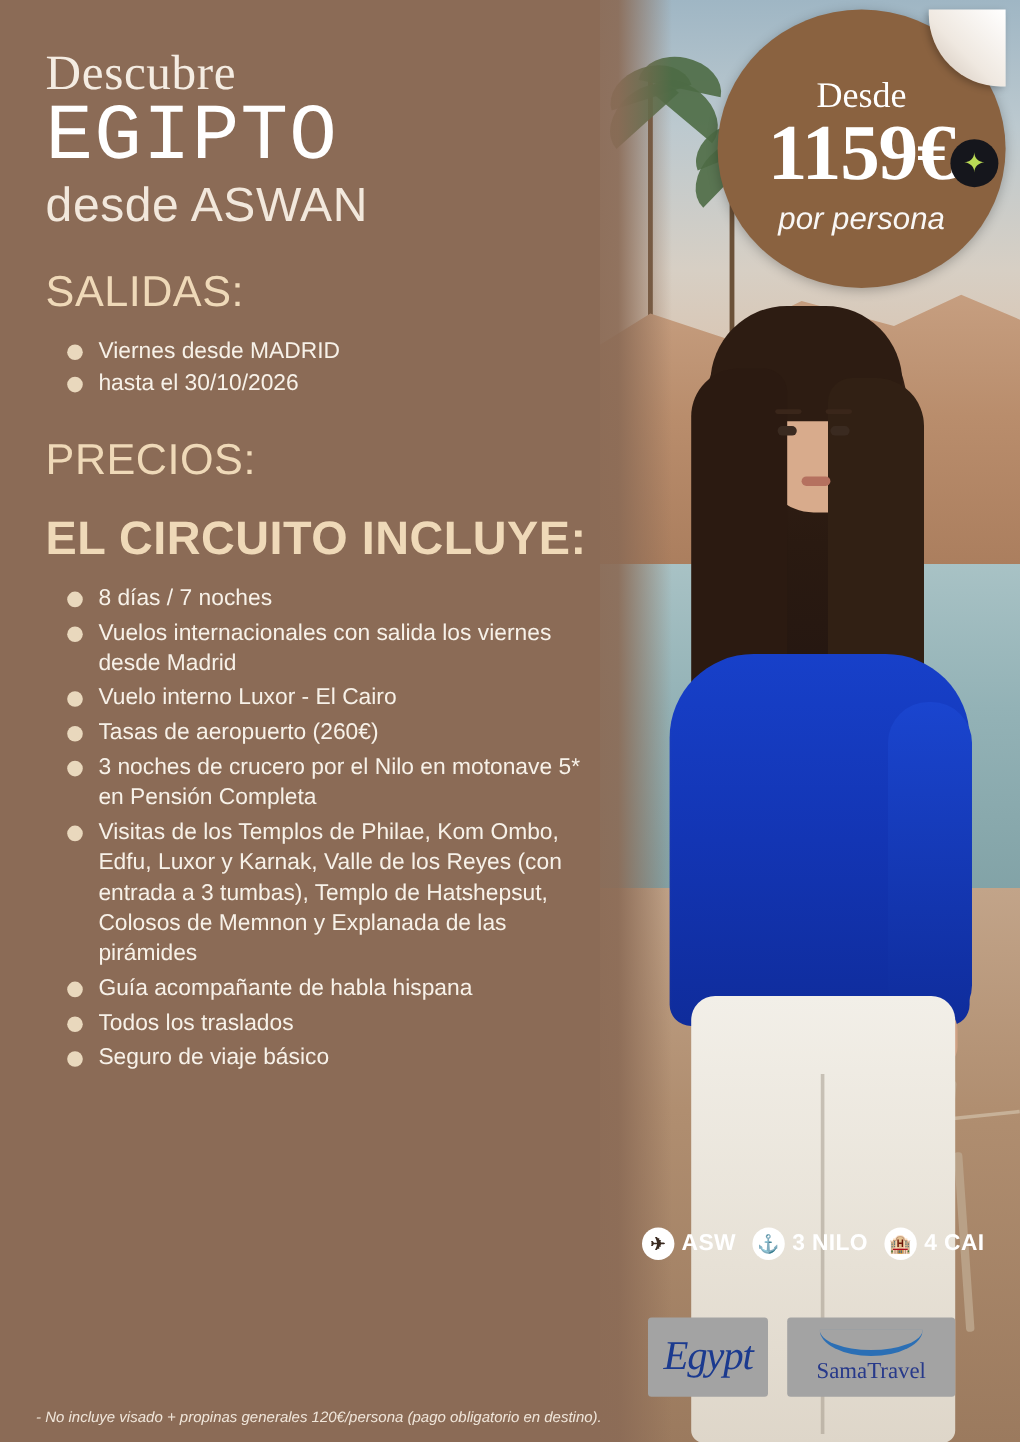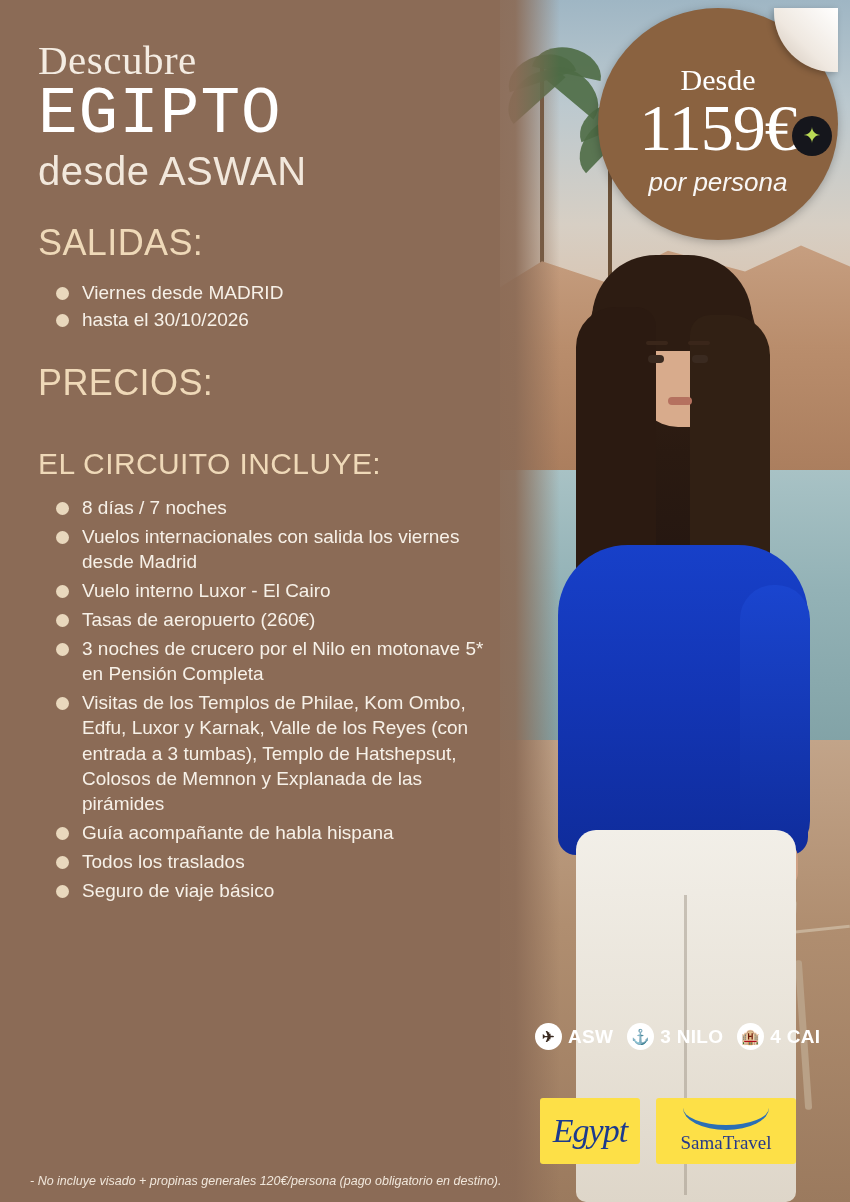--- a/index.html
+++ b/index.html
@@ -132,21 +132,21 @@
     margin: 2px 0 0 0; font-weight:400;
   }
   .subtitle {
     font-size: 40px; color:#f2e8dc; line-height:1.05; margin:2px 0 0 0; font-weight:400;
     letter-spacing:.5px;
   }
 
   .section-head {
     font-size: 36px; color:#efd9b8; margin: 30px 0 8px 0; letter-spacing:.4px;
   }
-  .section-head.big { font-size: 30px; margin-top: 43px; }
+  .section-head.big { font-size: 39px; margin-top: 24px; font-weight: bold; }
 
   ul.items { list-style:none; margin:16px; padding:0; }
   ul.items li {
     position:relative; padding-left:28px; color:#f7f1e8;
     font-size:19px; line-height:1.32; margin-bottom:4px;
   }
   ul.items li::before {
     content:""; position:absolute; left:2px; top:7px;
     width:13px; height:13px; border-radius:50%;
     background:#e9d8bd;
@@ -160,21 +160,21 @@
   .badge {
     position:absolute; inset:0;
     background:#8a6240; border-radius:50%;
     box-shadow: 0 2px 10px rgba(0,0,0,.25);
     display:flex; flex-direction:column; align-items:center; justify-content:center;
     color:#fff;
   }
   .badge .from { font-size:30px; font-family:"Liberation Serif", serif; margin-top:12px; }
   .badge .amount {
     font-family:"Liberation Serif", serif;
-    font-size:66px; font-weight:400; line-height:1; letter-spacing:-1px; margin-top:-2px;
+    font-size:66px; font-weight:700; line-height:1; letter-spacing:-1px; margin-top:-2px;
   }
   .badge .per { font-size:26px; font-style:italic; margin-top:6px; opacity:.95; }
   .curl {
     position:absolute; right:0px; top:0px; width:64px; height:64px;
     background: linear-gradient(225deg,#ffffff 0%, #efe8e0 55%, #cdbfb2 100%);
     border-bottom-left-radius: 60px;
     box-shadow:-2px 2px 6px rgba(0,0,0,.25);
   }
   .seal {
     position:absolute; right:6px; top:108px; width:40px; height:40px;
@@ -191,21 +191,21 @@
   }
   .iconrow .grp { display:flex; align-items:center; gap:6px; }
   .circ {
     width:27px; height:27px; border-radius:50%; background:#ffffff; color:#3a2a20;
     display:flex; align-items:center; justify-content:center; font-size:15px;
   }
 
   
   .logos { position:absolute; left:540px; bottom:38px; display:flex; gap:16px; }
   .logo-card {
-    background:#fde047; border-radius:3px; display:flex; align-items:center; justify-content:center;
+    background:#a3a3a3; border-radius:3px; display:flex; align-items:center; justify-content:center;
   }
   .logo-egypt { width:100px; height:66px; }
   .logo-egypt span {
     font-family:"Liberation Serif", serif; font-style:italic; font-size:34px; color:#1b3a8f; letter-spacing:-1px;
   }
   .logo-sama { width:140px; height:66px; flex-direction:column; }
   .logo-sama .swoosh {
     width:86px; height:22px; border-bottom:5px solid #2b6fb5; border-radius:0 0 50% 50%/0 0 100% 100%;
     margin-bottom:2px;
   }

